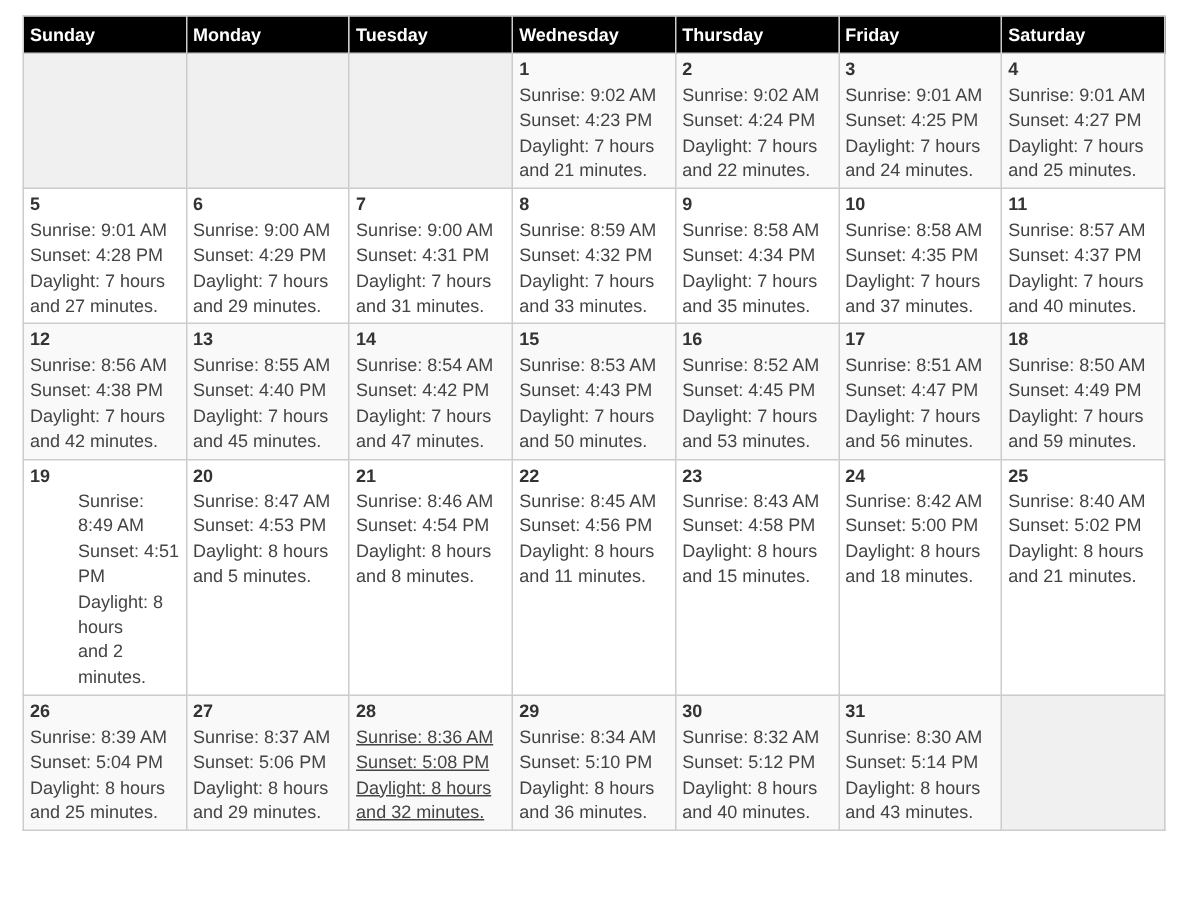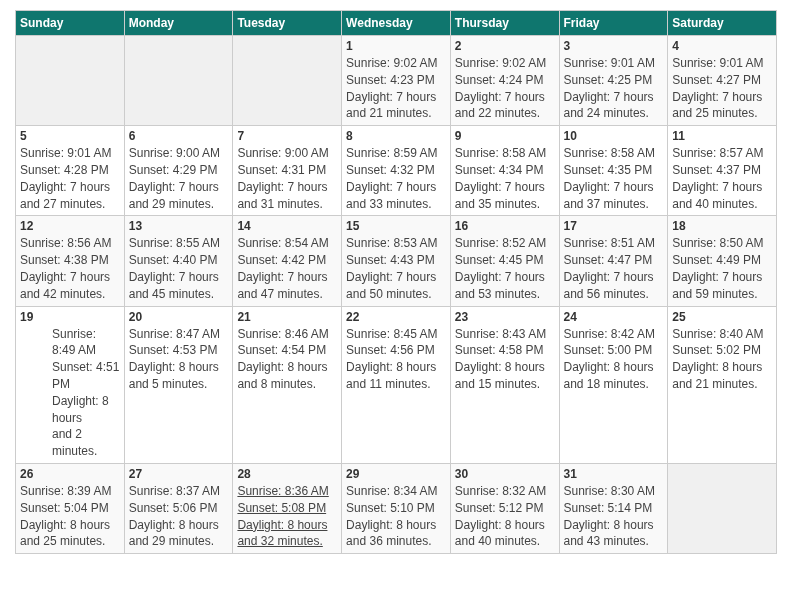--- a/index.html
+++ b/index.html
@@ -41,21 +41,21 @@
     .subtitle {
       font-size: 15px;
       color: #555;
     }
     table {
       width: 100%;
       border-collapse: collapse;
       table-layout: fixed;
     }
     thead th {
-      background: #0f766e;
+      background: #000000;
       color: #fff;
       font-size: 12px;
       font-weight: bold;
       padding: 5px 4px;
       text-align: left;
       border: 1px solid #ccc;
     }
     tbody td {
       vertical-align: top;
       border: 1px solid #ccc;

